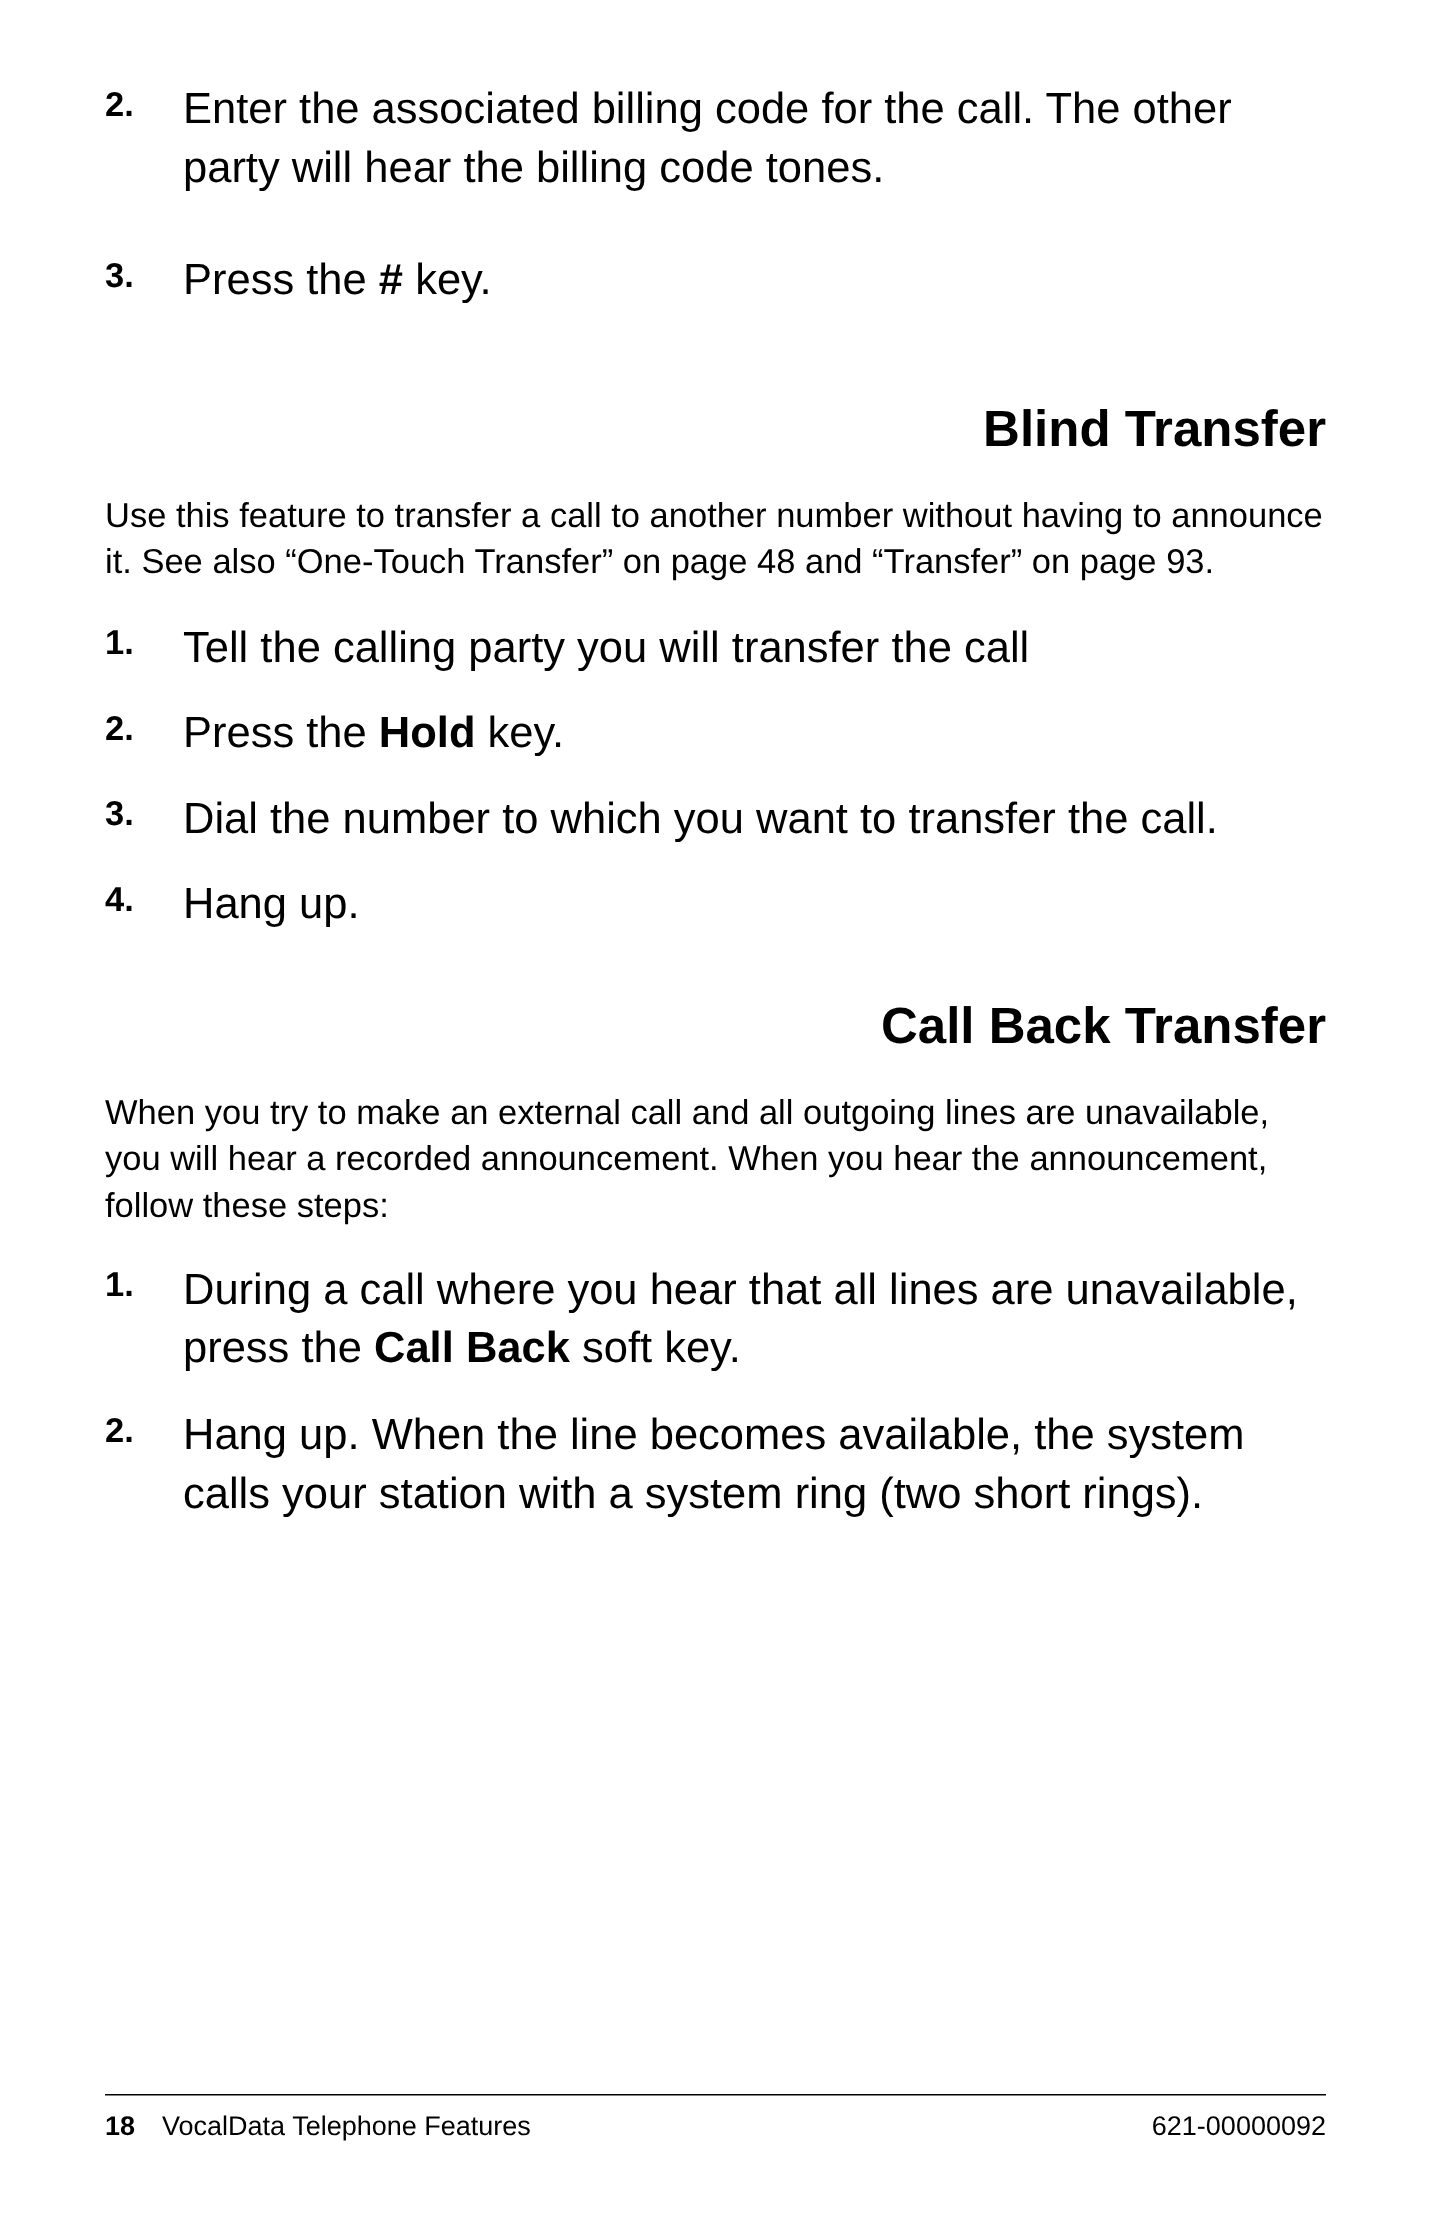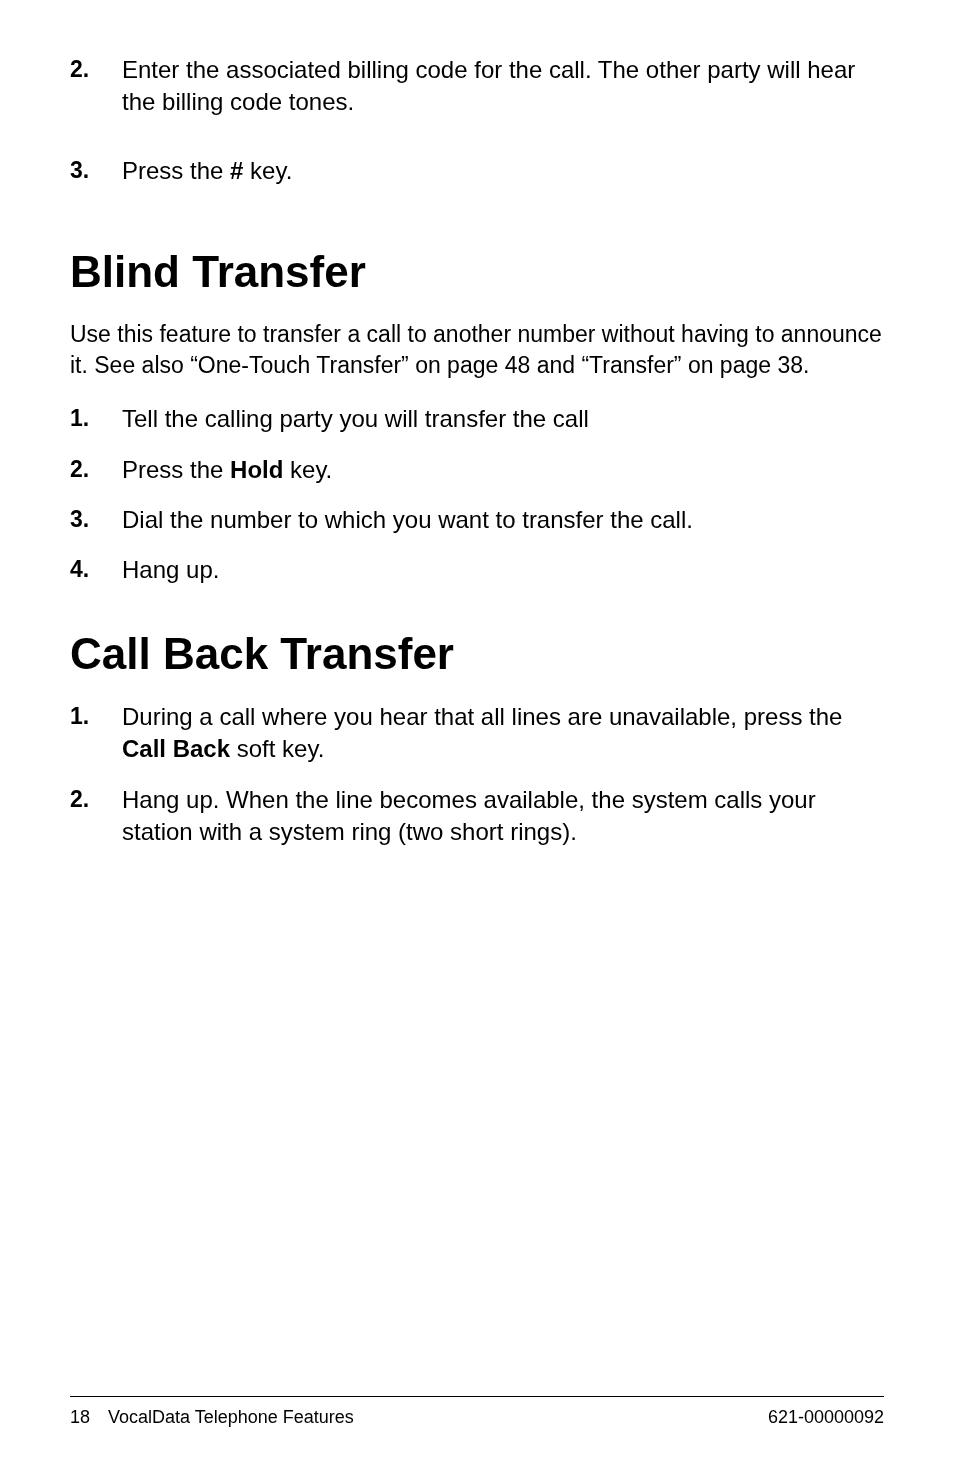--- a/index.html
+++ b/index.html
@@ -17,34 +17,35 @@
     margin-bottom: 18px;
   }
   .ol-num {
     font-weight: bold;
     font-size: 23px;
     width: 52px;
     flex-shrink: 0;
     line-height: 1.35;
   }
   .ol-body {
-    font-size: 24px;
+    font-size: 29px;
     line-height: 1.35;
     flex: 1;
   }
   .para { margin-bottom: 18px; }
   .inner-para { margin-top: 18px; }
   .note-label { font-weight: bold; }
   .italic { font-style: italic; }
   .bold { font-weight: bold; }
   h2.section-title {
-    font-size: 44px;
+    font-size: 34px;
     font-weight: bold;
     margin-top: 42px;
     margin-bottom: 22px;
+    text-align: right;
   }
   .intro {
     font-size: 23px;
     line-height: 1.35;
     margin-bottom: 22px;
   }
   .footer-rule {
     border: none;
     border-top: 1.5px solid #000;
     margin-top: 26px;
@@ -56,21 +57,21 @@
     bottom: 46px;
   }
   .footer-row {
     display: flex;
     justify-content: space-between;
     font-size: 18px;
     line-height: 1.35;
     margin-top: 8px;
   }
   .footer-left { display: flex; gap: 18px; }
-  .footer-page { font-weight: normal; }
+  .footer-page { font-weight: bold; }
   .footer-right { text-align: right; }
 </style>
 </head>
 <body>
 
 <div class="content">
 
   <div class="ol-item">
     <div class="ol-num">2.</div>
     <div class="ol-body">
@@ -81,21 +82,21 @@
   <div class="ol-item" style="margin-top:12px;">
     <div class="ol-num">3.</div>
     <div class="ol-body">
       <div class="para">
         <span>Press the </span><span class="bold">#</span><span> key.</span>
       </div>
     </div>
   </div>
 
   <h2 class="section-title">Blind Transfer</h2>
-  <div class="intro">Use this feature to transfer a call to another number without having to announce it. See also “One-Touch Transfer” on page 48 and “Transfer” on page 38.</div>
+  <div class="intro">Use this feature to transfer a call to another number without having to announce it. See also “One-Touch Transfer” on page 48 and “Transfer” on page 93.</div>
 
   <div class="ol-item">
     <div class="ol-num">1.</div>
     <div class="ol-body">Tell the calling party you will transfer the call</div>
   </div>
   <div class="ol-item">
     <div class="ol-num">2.</div>
     <div class="ol-body">
       <span>Press the </span><span class="bold">Hold</span><span> key.</span>
     </div>
@@ -103,20 +104,21 @@
   <div class="ol-item">
     <div class="ol-num">3.</div>
     <div class="ol-body">Dial the number to which you want to transfer the call.</div>
   </div>
   <div class="ol-item">
     <div class="ol-num">4.</div>
     <div class="ol-body">Hang up.</div>
   </div>
 
   <h2 class="section-title">Call Back Transfer</h2>
+  <div class="intro">When you try to make an external call and all outgoing lines are unavailable, you will hear a recorded announcement. When you hear the announcement, follow these steps:</div>
 
   <div class="ol-item">
     <div class="ol-num">1.</div>
     <div class="ol-body">
       <span>During a call where you hear that all lines are unavailable, press the </span><span class="bold">Call Back</span><span> soft key.</span>
     </div>
   </div>
   <div class="ol-item">
     <div class="ol-num">2.</div>
     <div class="ol-body">Hang up. When the line becomes available, the system calls your station with a system ring (two short rings).</div>

